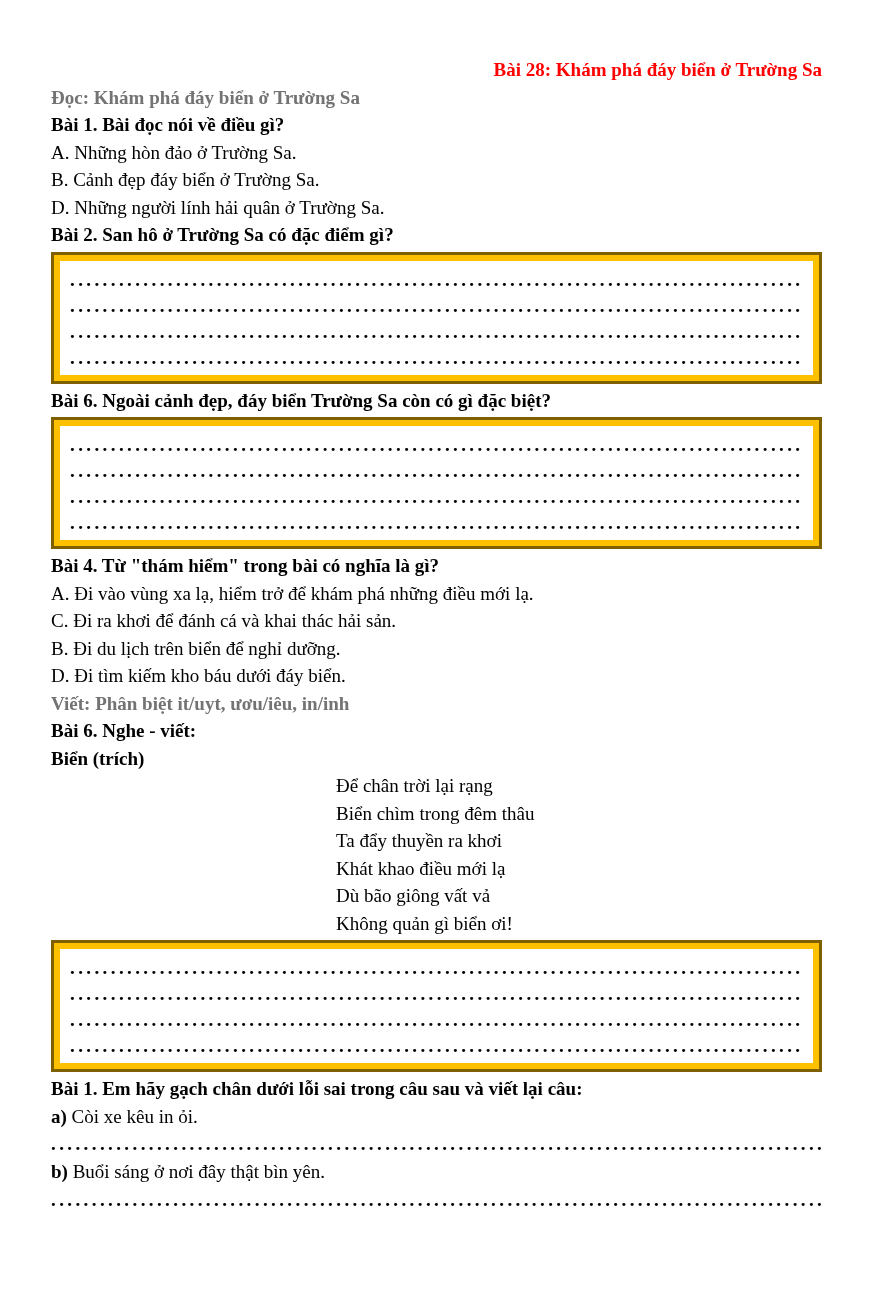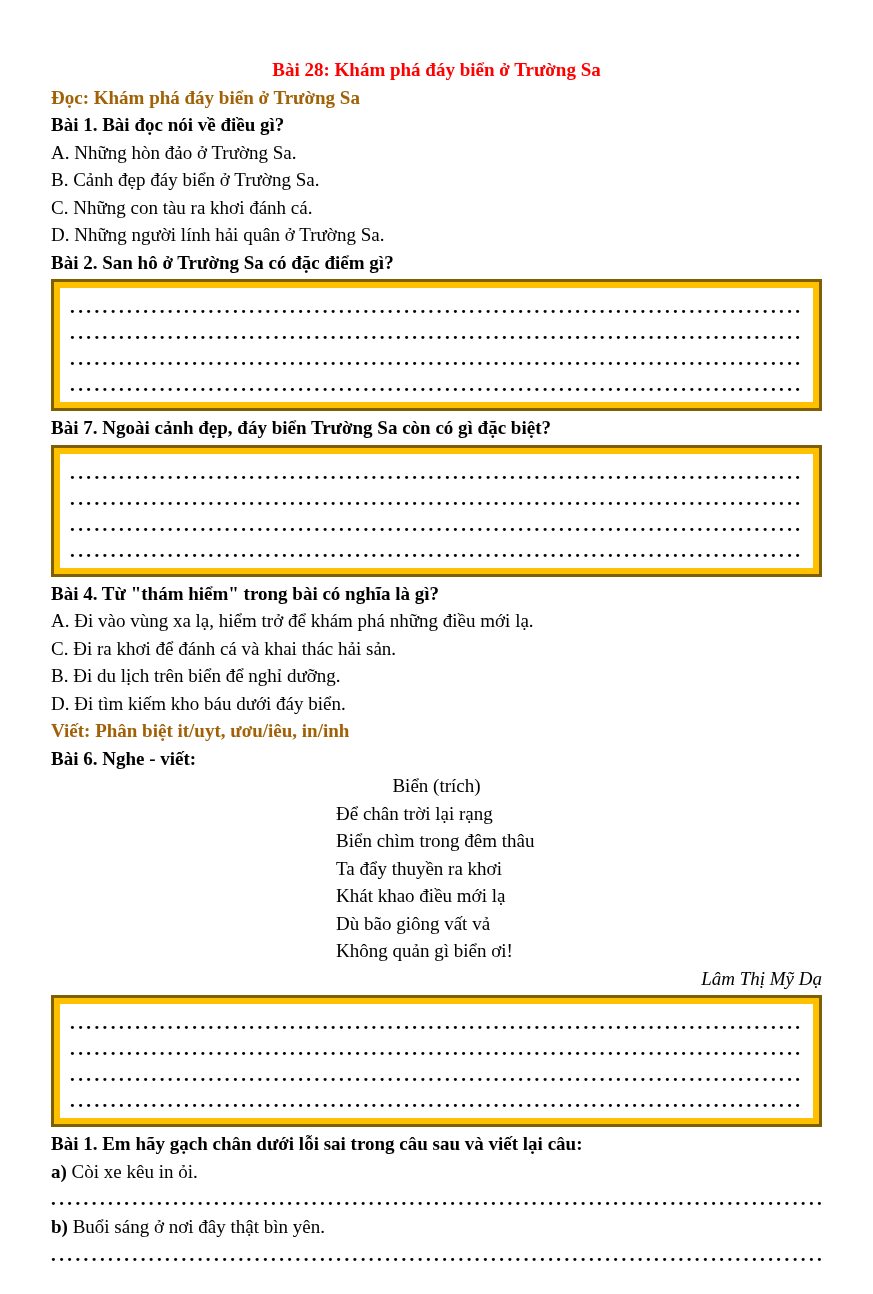--- a/index.html
+++ b/index.html
@@ -23,26 +23,26 @@
   }
   .page p, .page h1, .page h2 {
     margin: 0;
     padding: 0;
     line-height: 27.5px;
     font-size: 19px;
   }
   .doc-title {
     font-weight: bold;
     color: #ff0000;
-    text-align: center;
+    text-align: right;
     line-height: 28px;
   }
   .blue-heading {
     font-weight: bold;
-    color: #a16207;
+    color: #737373;
     line-height: 28px;
   }
   .q-label {
     font-weight: bold;
   }
   .option {
     font-weight: normal;
   }
   .answer-box {
     box-sizing: border-box;
@@ -61,22 +61,21 @@
     line-height: 26px;
     height: 26px;
     cursor: text;
   }
   .dotline.standalone {
     line-height: 28px;
     height: 28px;
     width: 100%;
   }
   .poem-title {
-    font-weight: normal;
-    text-align: center;
+    font-weight: bold;
   }
   .poem-line {
     margin-left: 285px !important;
   }
   .poem-author {
     font-style: italic;
     text-align: right;
   }
   .marker {
     font-weight: bold;
@@ -87,32 +86,31 @@
 
 <div class="page">
 
   <h1 class="doc-title">Bài 28: Khám phá đáy biển ở Trường Sa</h1>
 
   <h2 class="blue-heading">Đọc: Khám phá đáy biển ở Trường Sa</h2>
 
   <p class="q-label">Bài 1. Bài đọc nói về điều gì?</p>
   <p class="option">A. Những hòn đảo ở Trường Sa.</p>
   <p class="option">B. Cảnh đẹp đáy biển ở Trường Sa.</p>
-  <p class="option">C. Những con tàu ra khơi đánh cá.</p>
   <p class="option">D. Những người lính hải quân ở Trường Sa.</p>
 
   <p class="q-label">Bài 2. San hô ở Trường Sa có đặc điểm gì?</p>
   <div class="answer-box">
     <div class="dotline">..........................................................................................................................................................</div>
     <div class="dotline">..........................................................................................................................................................</div>
     <div class="dotline">..........................................................................................................................................................</div>
     <div class="dotline">..........................................................................................................................................................</div>
   </div>
 
-  <p class="q-label">Bài 7. Ngoài cảnh đẹp, đáy biển Trường Sa còn có gì đặc biệt?</p>
+  <p class="q-label">Bài 6. Ngoài cảnh đẹp, đáy biển Trường Sa còn có gì đặc biệt?</p>
   <div class="answer-box">
     <div class="dotline">..........................................................................................................................................................</div>
     <div class="dotline">..........................................................................................................................................................</div>
     <div class="dotline">..........................................................................................................................................................</div>
     <div class="dotline">..........................................................................................................................................................</div>
   </div>
 
   <p class="q-label">Bài 4. Từ "thám hiểm" trong bài có nghĩa là gì?</p>
   <p class="option">A. Đi vào vùng xa lạ, hiểm trở để khám phá những điều mới lạ.</p>
   <p class="option">C. Đi ra khơi để đánh cá và khai thác hải sản.</p>
@@ -124,21 +122,20 @@
   <p class="q-label">Bài 6. Nghe - viết:</p>
 
   <div class="poem">
     <p class="poem-title">Biển (trích)</p>
     <p class="poem-line">Để chân trời lại rạng</p>
     <p class="poem-line">Biển chìm trong đêm thâu</p>
     <p class="poem-line">Ta đẩy thuyền ra khơi</p>
     <p class="poem-line">Khát khao điều mới lạ</p>
     <p class="poem-line">Dù bão giông vất vả</p>
     <p class="poem-line">Không quản gì biển ơi!</p>
-    <p class="poem-author">Lâm Thị Mỹ Dạ</p>
   </div>
 
   <div class="answer-box">
     <div class="dotline">..........................................................................................................................................................</div>
     <div class="dotline">..........................................................................................................................................................</div>
     <div class="dotline">..........................................................................................................................................................</div>
     <div class="dotline">..........................................................................................................................................................</div>
   </div>
 
   <p class="q-label">Bài 1. Em hãy gạch chân dưới lỗi sai trong câu sau và viết lại câu:</p>

